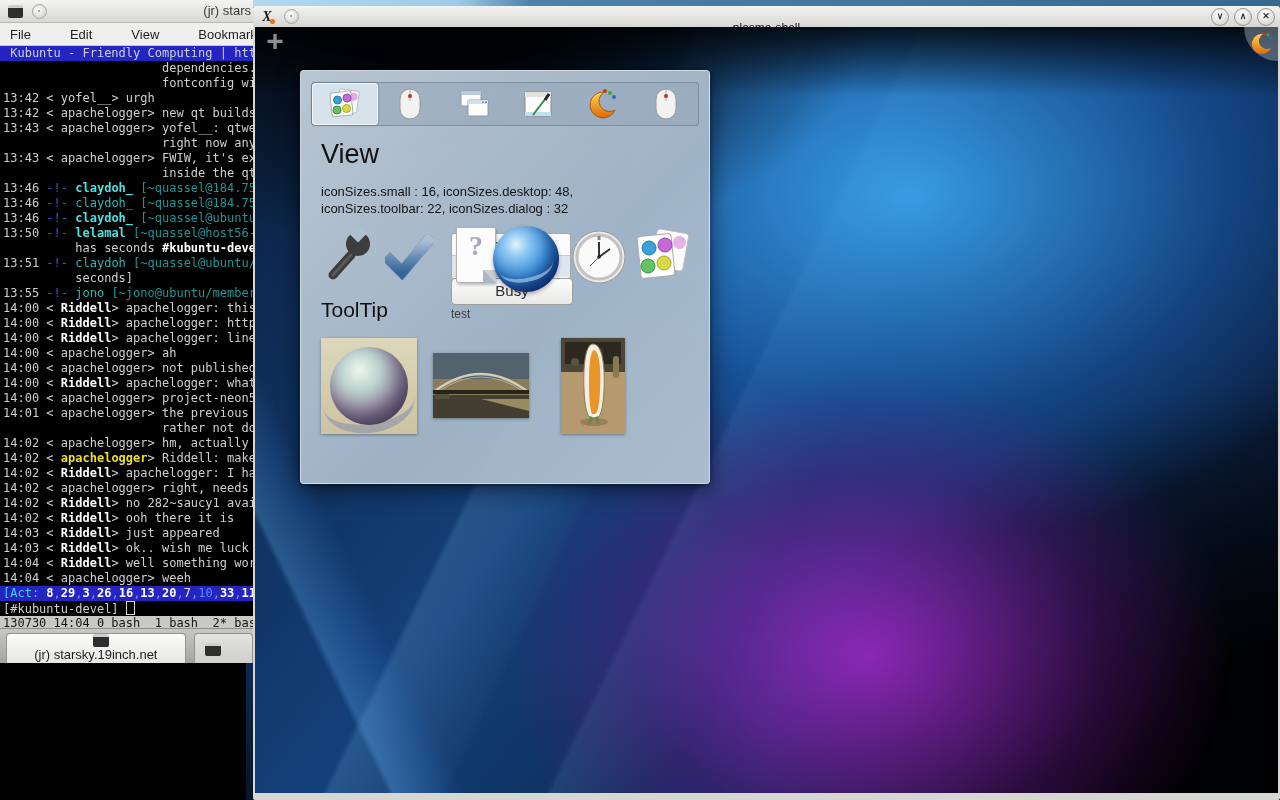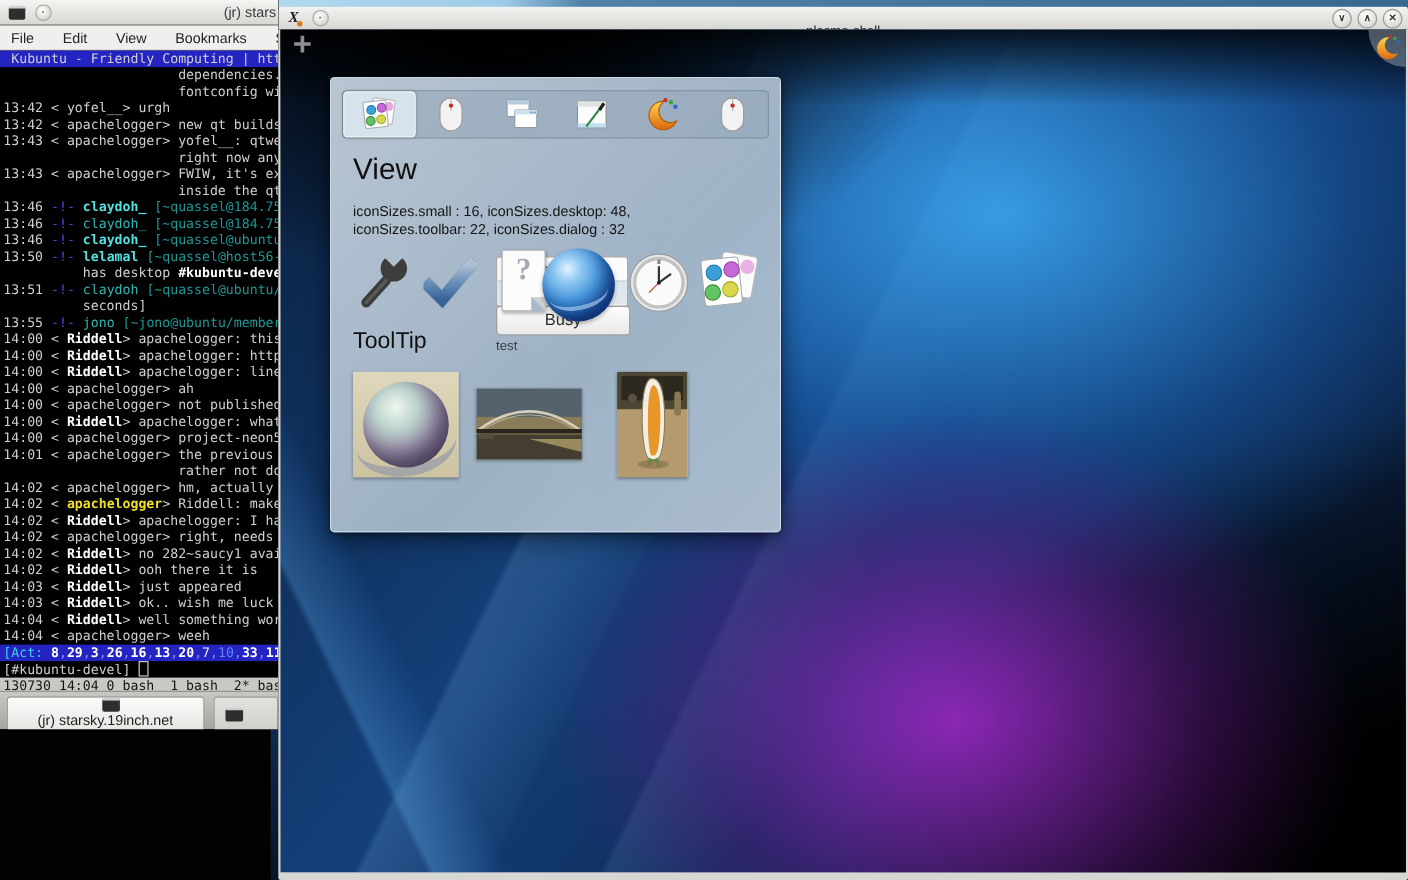--- a/index.html
+++ b/index.html
@@ -18,21 +18,21 @@
     background:#000;}
   .k-titlebar{height:22px;background:linear-gradient(#f4f4f2,#d7d7d3);display:flex;align-items:center;
     border-bottom:1px solid #b8b8b4;position:relative;}
   .k-appicon{width:15px;height:13px;margin-left:8px;background:#2e2e2e;border-radius:2px;
     border-top:3px solid #cfcfcf;box-sizing:border-box;}
   .roundbtn{width:13px;height:13px;border-radius:50%;margin-left:9px;
     background:radial-gradient(circle at 40% 35%,#ffffff,#d9d9d5 70%,#bcbcb8);
     border:1px solid #a5a5a0;position:relative;}
   .roundbtn::after{content:"";position:absolute;left:5px;top:5px;width:2px;height:2px;border-radius:50%;background:#8a8a86;}
   .k-title{position:absolute;right:2px;top:3px;font-size:13px;color:#3a3a3a;white-space:nowrap;}
-  .k-menubar{height:22px;background:#eff0ee;display:flex;align-items:center;gap:4px;
+  .k-menubar{height:22px;background:#eff0ee;display:flex;align-items:center;gap:17px;
     border-bottom:1px solid #c9c9c5;overflow:hidden;white-space:nowrap;}
   .k-menu-item{font-size:13px;color:#1f1f1f;padding:0 11px;}
   .k-menu-item:first-child{padding-left:10px;}
 
   .term{background:#000;font-family:"DejaVu Sans Mono","Liberation Mono",monospace;
     font-size:12px;line-height:15px;width:253px;}
   .trow{height:15px;white-space:pre;overflow:hidden;padding-left:3px;}
   .bg-blue{background:#2424c2;}
   .bg-status{background:#c9c9c4;}
   .sg-s{color:#cfcfcf}.sg-t{color:#cfcfcf}
@@ -173,21 +173,21 @@
         <div class="trow"><span class="sg-s">13:42 </span><span class="sg-t">&lt; yofel__&gt; urgh</span></div>
         <div class="trow"><span class="sg-s">13:42 </span><span class="sg-t">&lt; apachelogger&gt; new qt builds</span></div>
         <div class="trow"><span class="sg-s">13:43 </span><span class="sg-t">&lt; apachelogger&gt; yofel__: qtweb</span></div>
         <div class="trow"><span class="sg-t">                      right now anyw</span></div>
         <div class="trow"><span class="sg-s">13:43 </span><span class="sg-t">&lt; apachelogger&gt; FWIW, it's exa</span></div>
         <div class="trow"><span class="sg-t">                      inside the qt5</span></div>
         <div class="trow"><span class="sg-s">13:46 </span><span class="sg-e">-!- </span><span class="sg-cb">claydoh_</span><span class="sg-h"> [~quassel@184.75.</span></div>
         <div class="trow"><span class="sg-s">13:46 </span><span class="sg-e">-!- </span><span class="sg-c">claydoh_</span><span class="sg-h"> [~quassel@184.75</span></div>
         <div class="trow"><span class="sg-s">13:46 </span><span class="sg-e">-!- </span><span class="sg-cb">claydoh_</span><span class="sg-h"> [~quassel@ubuntu/</span></div>
         <div class="trow"><span class="sg-s">13:50 </span><span class="sg-e">-!- </span><span class="sg-cb">lelamal</span><span class="sg-h"> [~quassel@host56-1</span></div>
-        <div class="trow"><span class="sg-t">          has desktop </span><span class="sg-wb">#kubuntu-devel</span></div>
+        <div class="trow"><span class="sg-t">          has seconds </span><span class="sg-wb">#kubuntu-devel</span></div>
         <div class="trow"><span class="sg-s">13:51 </span><span class="sg-e">-!- </span><span class="sg-c">claydoh</span><span class="sg-h"> [~quassel@ubuntu/m</span></div>
         <div class="trow"><span class="sg-t">          seconds]</span></div>
         <div class="trow"><span class="sg-s">13:55 </span><span class="sg-e">-!- </span><span class="sg-c">jono</span><span class="sg-h"> [~jono@ubuntu/member/</span></div>
         <div class="trow"><span class="sg-s">14:00 </span><span class="sg-t">&lt; </span><span class="sg-w">Riddell</span><span class="sg-t">&gt; apachelogger: this</span></div>
         <div class="trow"><span class="sg-s">14:00 </span><span class="sg-t">&lt; </span><span class="sg-w">Riddell</span><span class="sg-t">&gt; apachelogger: http</span></div>
         <div class="trow"><span class="sg-s">14:00 </span><span class="sg-t">&lt; </span><span class="sg-w">Riddell</span><span class="sg-t">&gt; apachelogger: line</span></div>
         <div class="trow"><span class="sg-s">14:00 </span><span class="sg-t">&lt; apachelogger&gt; ah</span></div>
         <div class="trow"><span class="sg-s">14:00 </span><span class="sg-t">&lt; apachelogger&gt; not published</span></div>
         <div class="trow"><span class="sg-s">14:00 </span><span class="sg-t">&lt; </span><span class="sg-w">Riddell</span><span class="sg-t">&gt; apachelogger: what</span></div>
         <div class="trow"><span class="sg-s">14:00 </span><span class="sg-t">&lt; apachelogger&gt; project-neon5-</span></div>

